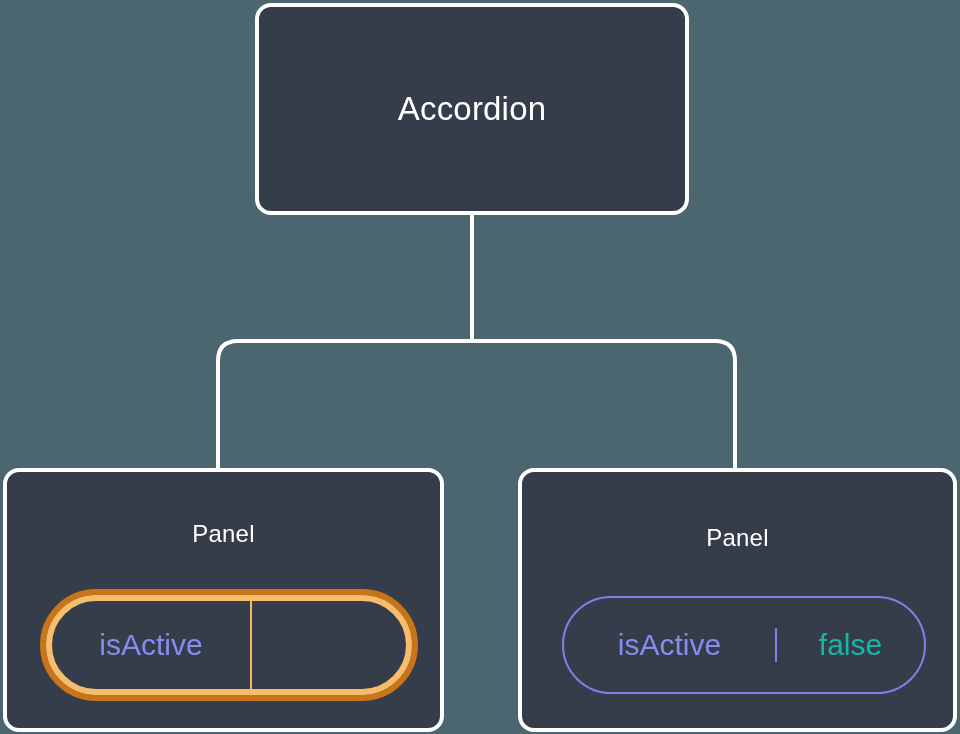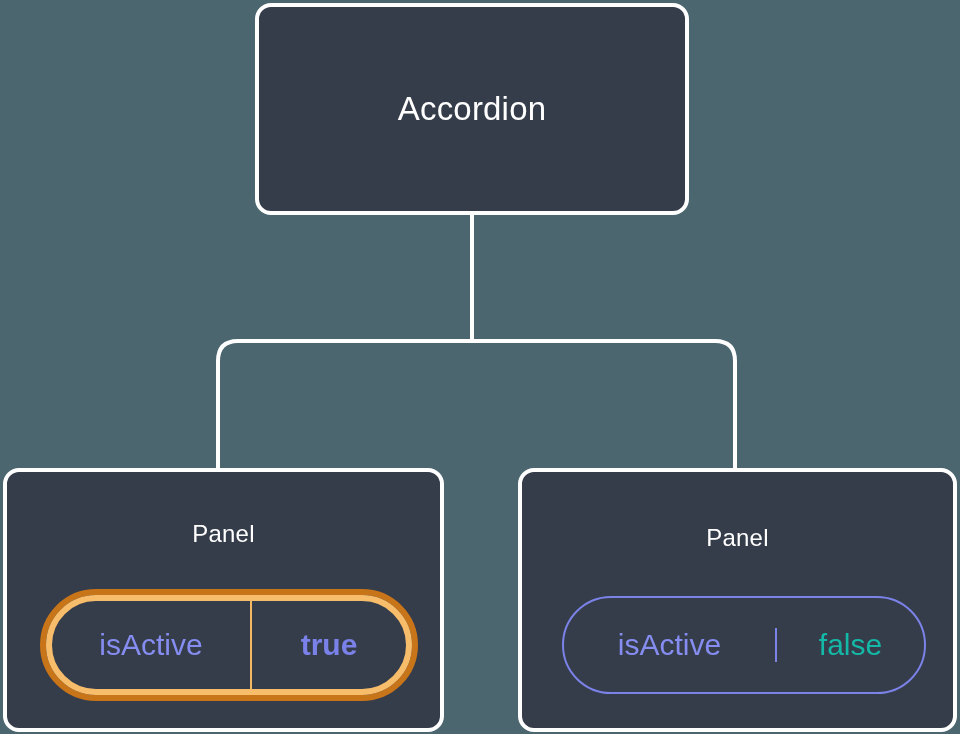--- a/index.html
+++ b/index.html
@@ -162,21 +162,20 @@
   <div class="node-card" id="node-accordion">
     <div class="node-title">Accordion</div>
   </div>
 
   <div class="node-card" id="node-panel-left">
     <div class="node-title">Panel</div>
 
     <div class="prop-pill highlighted">
       <div class="ring-inner">
         <div class="prop-key">isActive</div>
-        <div class="prop-val">true</div>
       </div>
     </div>
 
   </div>
 
   <div class="node-card" id="node-panel-right">
     <div class="node-title">Panel</div>
 
     <div class="prop-pill plain">
       <div class="prop-key">isActive</div>

